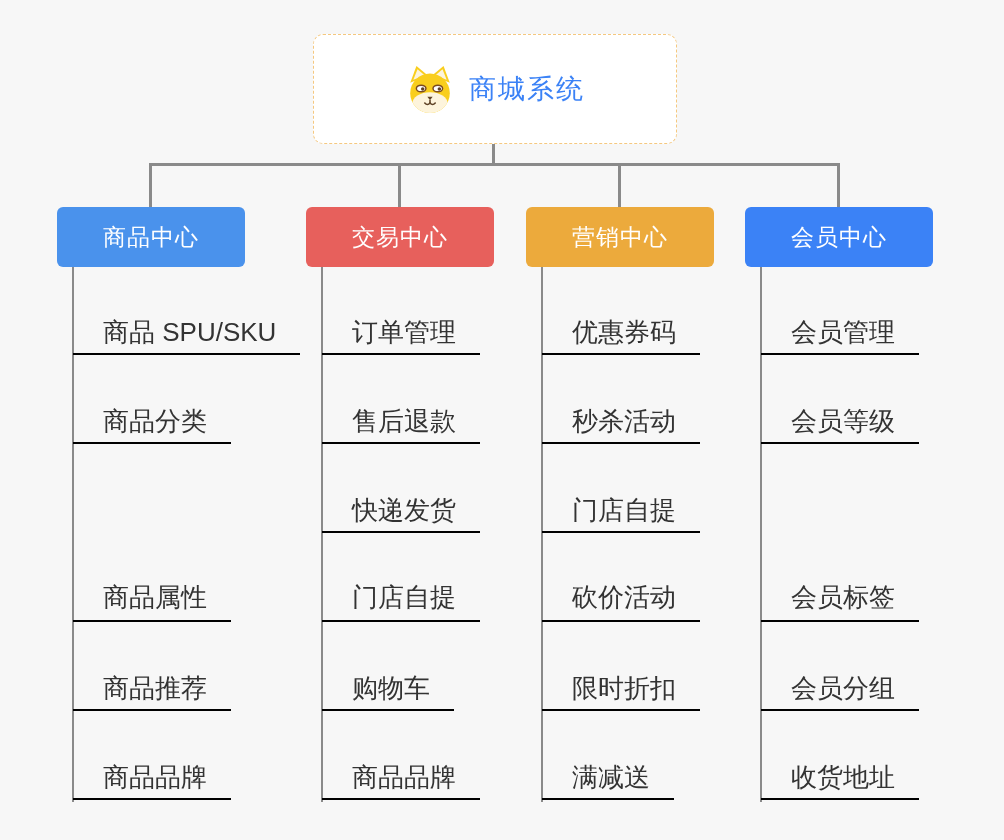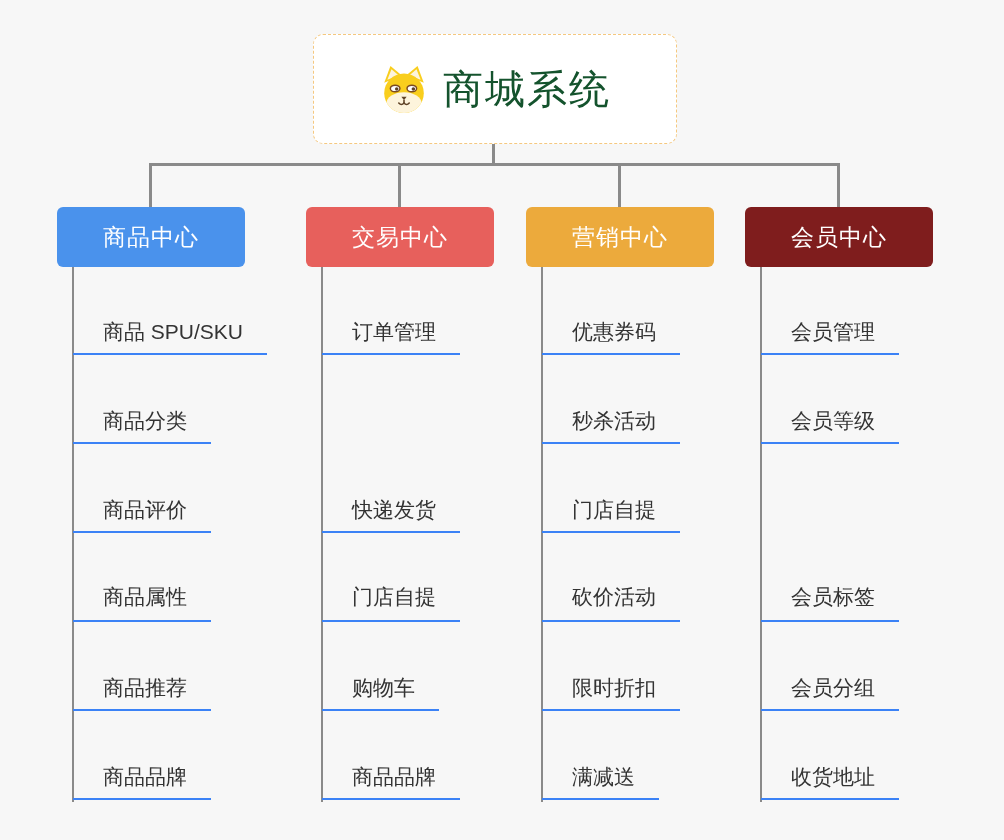--- a/index.html
+++ b/index.html
@@ -17,21 +17,21 @@
   .drop{ top:163px; width:3px; height:46px; }
   .drop-0{ left:149px; } .drop-1{ left:398px; }
   .drop-2{ left:618px; } .drop-3{ left:837px; }
 
   
   .root-node{
     position:absolute; left:313px; top:34px; width:364px; height:110px;
     background:#FFFFFF; border:1px dashed #F5C87F; border-radius:10px;
     display:flex; align-items:center; justify-content:center; gap:14px;
   }
-  .root-title{ font-size:40px; color:#14532d; letter-spacing:2px;font-family:Liberation Serif, serif; }
+  .root-title{ font-size:27px; color:#3b82f6; letter-spacing:2px;font-family:Liberation Serif, serif; }
   .dog{ display:inline-flex; }
 
   
   .column{ position:absolute; top:207px; width:240px; height:600px; }
   .col-0{ left:57px; } .col-1{ left:306px; }
   .col-2{ left:526px; } .col-3{ left:745px; }
 
   .branch-node{
     position:absolute; left:0; top:0; width:188px; height:60px;
     border-radius:6px; color:#FFFFFF; font-size:23px;
@@ -39,23 +39,23 @@
     letter-spacing:1px; cursor:default;font-family:Liberation Mono, monospace;
   }
 
   .spine{
     position:absolute; left:15px; top:60px; width:2px; height:535px;
     background:#8A8A8A;
   }
 
   .leaf{
     position:absolute; left:16px; white-space:nowrap;
-    font-size:21px; line-height:26px; color:#333333;
+    font-size:26px; line-height:26px; color:#333333;
     padding:0 24px 8px 30px;
-    border-bottom:2px solid #3b82f6;
+    border-bottom:2px solid #000000;
   }
   .leaf-0{ top:112px; } .leaf-1{ top:201px; } .leaf-2{ top:290px; }
   .leaf-3{ top:379px;font-family:Liberation Mono, monospace; } .leaf-4{ top:468px; } .leaf-5{ top:557px; }
 </style>
 </head>
 <body>
 
 <div class="canvas">
 
   <div class="conn root-stub"></div>
@@ -89,53 +89,53 @@
     <span class="root-title">商城系统</span>
   </div>
 
   <div class="column col-0">
     <div class="branch-node" style="background: rgb(74, 146, 236);">
       <span>商品中心</span>
     </div>
     <div class="spine"></div>
     <div class="leaf leaf-0">商品 SPU/SKU</div>
     <div class="leaf leaf-1">商品分类</div>
-    <div class="leaf leaf-2">商品评价</div>
     <div class="leaf leaf-3">商品属性</div>
     <div class="leaf leaf-4">商品推荐</div>
     <div class="leaf leaf-5">商品品牌</div>
   </div>
 
   <div class="column col-1">
     <div class="branch-node" style="background: rgb(231, 96, 92);">
       <span>交易中心</span>
     </div>
     <div class="spine"></div>
     <div class="leaf leaf-0">订单管理</div>
+    <div class="leaf leaf-1">售后退款</div>
     <div class="leaf leaf-2">快递发货</div>
     <div class="leaf leaf-3">门店自提</div>
     <div class="leaf leaf-4">购物车</div>
     <div class="leaf leaf-5">商品品牌</div>
   </div>
 
   <div class="column col-2">
     <div class="branch-node" style="background: rgb(236, 170, 60);">
       <span>营销中心</span>
     </div>
     <div class="spine"></div>
     <div class="leaf leaf-0">优惠券码</div>
     <div class="leaf leaf-1">秒杀活动</div>
     <div class="leaf leaf-2">门店自提</div>
     <div class="leaf leaf-3">砍价活动</div>
     <div class="leaf leaf-4">限时折扣</div>
     <div class="leaf leaf-5">满减送</div>
   </div>
 
   <div class="column col-3">
-    <div class="branch-node" style="background: #7f1d1d;">
+    <div class="branch-node" style="background: #3b82f6;">
       <span>会员中心</span>
     </div>
     <div class="spine"></div>
     <div class="leaf leaf-0">会员管理</div>
     <div class="leaf leaf-1">会员等级</div>
     <div class="leaf leaf-3">会员标签</div>
     <div class="leaf leaf-4">会员分组</div>
     <div class="leaf leaf-5">收货地址</div>
   </div>
 

